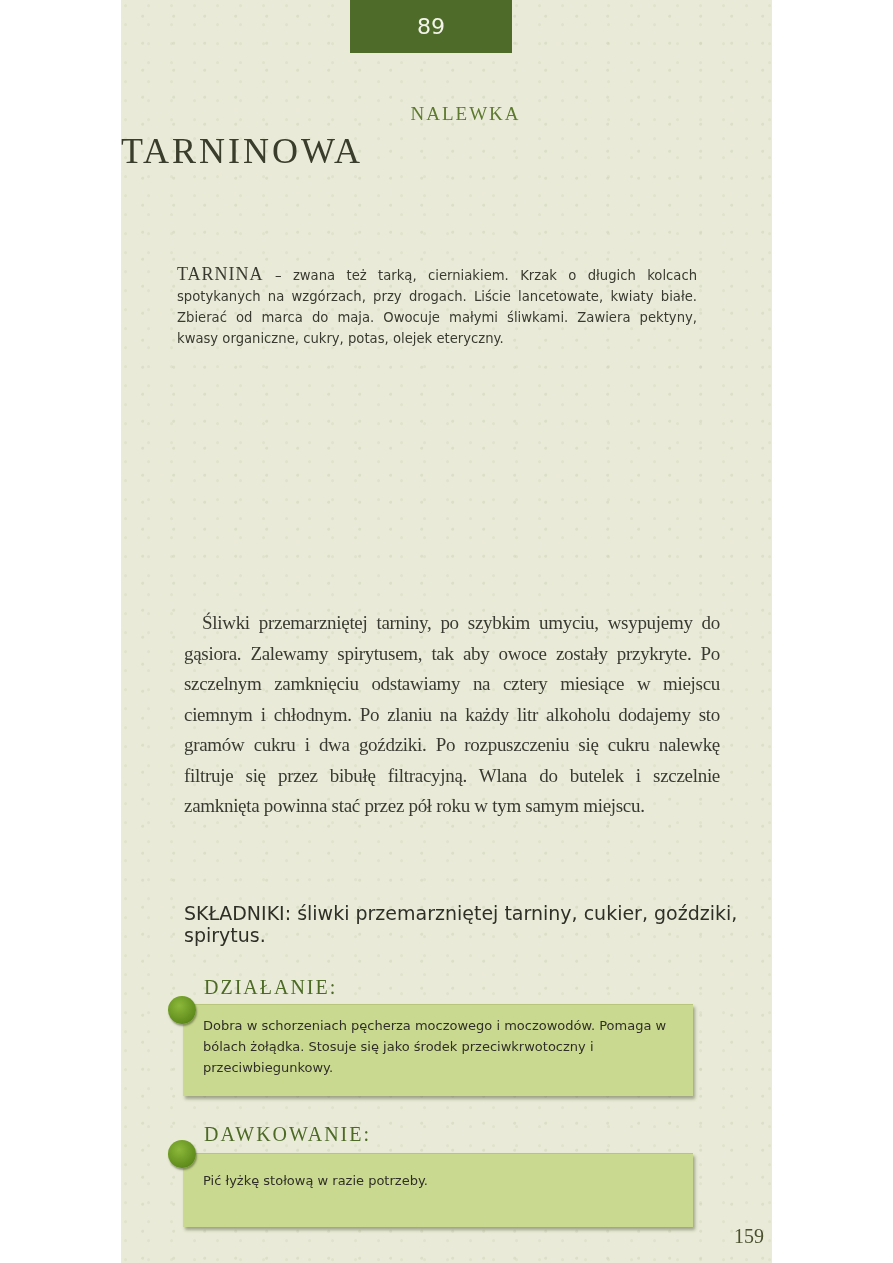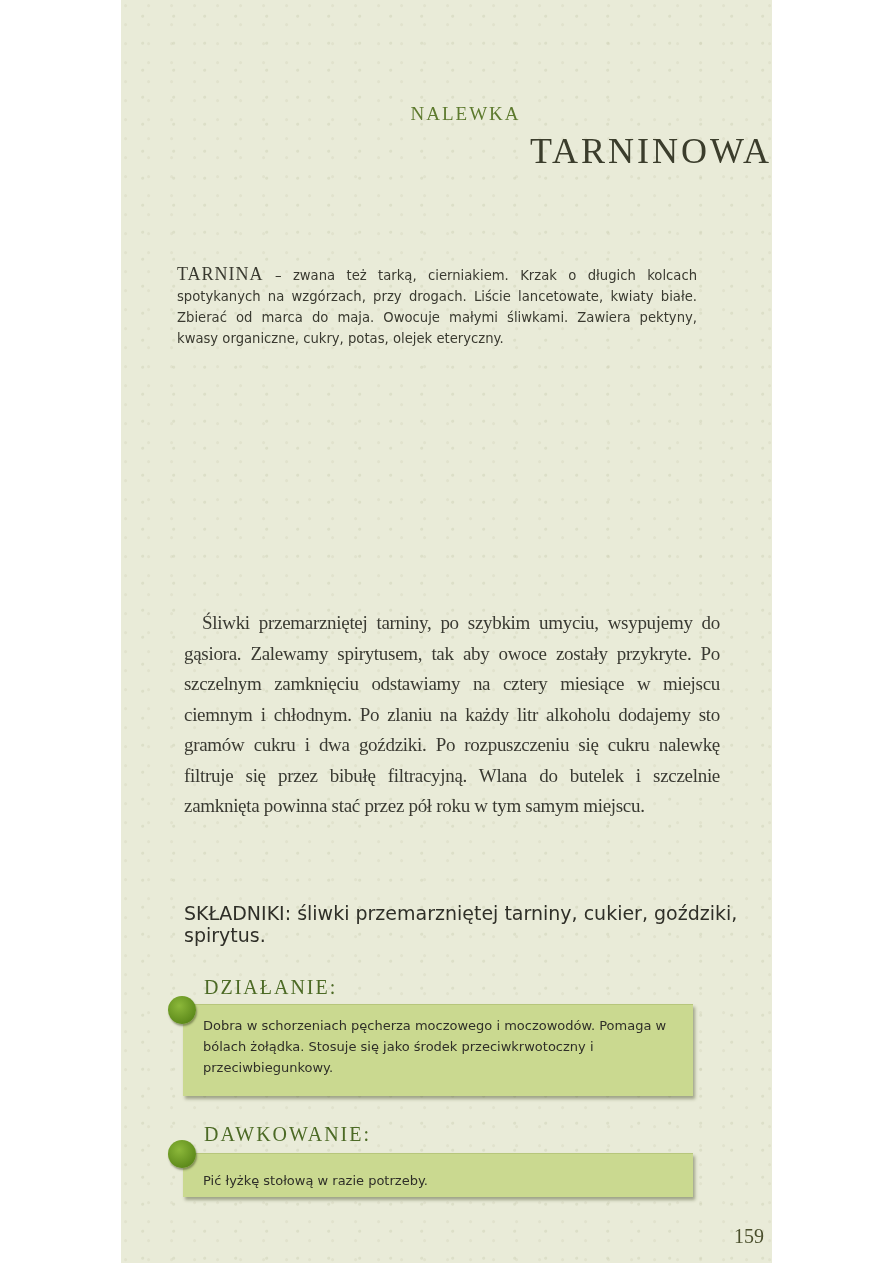--- a/index.html
+++ b/index.html
@@ -17,21 +17,21 @@
     background: #4f6b2a; color: #f4f4ea;
     font-family: "DejaVu Sans", sans-serif; font-size: 22px;
     display: flex; align-items: center; justify-content: center;
   }
   .subtitle {
     position: absolute; left: 0; width: 689px; top: 103px; text-align: center;
     font-family: "Liberation Serif", serif; font-size: 19px; letter-spacing: 2px;
     color: #5d7a2e;
   }
   .title {
-    position: absolute; left: 0; width: 651px; top: 130px; text-align: right;
+    position: absolute; left: 0; width: 651px; top: 130px; text-align: left;
     font-family: "Liberation Serif", serif; font-size: 36px; letter-spacing: 3px;
     color: #3b3d2c;
   }
   .intro {
     position: absolute; left: 56px; top: 264px; width: 520px;
     font-family: "DejaVu Sans", sans-serif; font-size: 13.2px; line-height: 21px;
     color: #3a3a30; text-align: justify;
   }
   .intro .term { font-family: "Liberation Serif", serif; font-size: 18px; letter-spacing: 1px; color: #3a3a30; }
   .method {
@@ -63,20 +63,21 @@
   }
   .page-num {
     position: absolute; right: 8px; top: 1225px;
     font-family: "Liberation Serif", serif; font-size: 20px; color: #4a4f2c;
   }
 </style>
 </head>
 <body>
 
 <div class="page">
+  <div class="recipe-no">89</div>
 
   <div class="subtitle">NALEWKA</div>
   <div class="title">TARNINOWA</div>
 
   <div class="intro">
     <span class="term">TARNINA</span><span> – zwana też tarką, cierniakiem. Krzak o długich kolcach spotykanych na wzgórzach, przy drogach. Liście lancetowate, kwiaty białe. Zbierać od marca do maja. Owocuje małymi śliwkami. Zawiera pektyny, kwasy organiczne, cukry, potas, olejek eteryczny.</span>
   </div>
 
   <div class="method">Śliwki przemarzniętej tarniny, po szybkim umyciu, wsypujemy do gąsiora. Zalewamy spirytusem, tak aby owoce zostały przykryte. Po szczelnym zamknięciu odstawiamy na cztery miesiące w miejscu ciemnym i chłodnym. Po zlaniu na każdy litr alkoholu dodajemy sto gramów cukru i dwa goździki. Po rozpuszczeniu się cukru nalewkę filtruje się przez bibułę filtracyjną. Wlana do butelek i szczelnie zamknięta powinna stać przez pół roku w tym samym miejscu.</div>
 
@@ -84,19 +85,19 @@
     <span class="label">SKŁADNIKI:</span><span> śliwki przemarzniętej tarniny, cukier, goździki, spirytus.</span>
   </div>
 
   <div class="section-head" style="top:976px;">DZIAŁANIE:</div>
   <div class="box" style="top:1004px; height:92px;">
     <span>Dobra w schorzeniach pęcherza moczowego i moczowodów. Pomaga w bólach żołądka. Stosuje się jako środek przeciwkrwotoczny i przeciwbiegunkowy.</span>
   </div>
   <div class="dot" style="left:47px; top:996px;"></div>
 
   <div class="section-head" style="top:1123px;">DAWKOWANIE:</div>
-  <div class="box" style="top:1153px; height:44px; padding-top:16px;">
+  <div class="box" style="top:1153px; height:74px; padding-top:16px;">
     <span>Pić łyżkę stołową w razie potrzeby.</span>
   </div>
   <div class="dot" style="left:47px; top:1140px;"></div>
 
   <div class="page-num">159</div>
 </div>
 
 </body></html>

